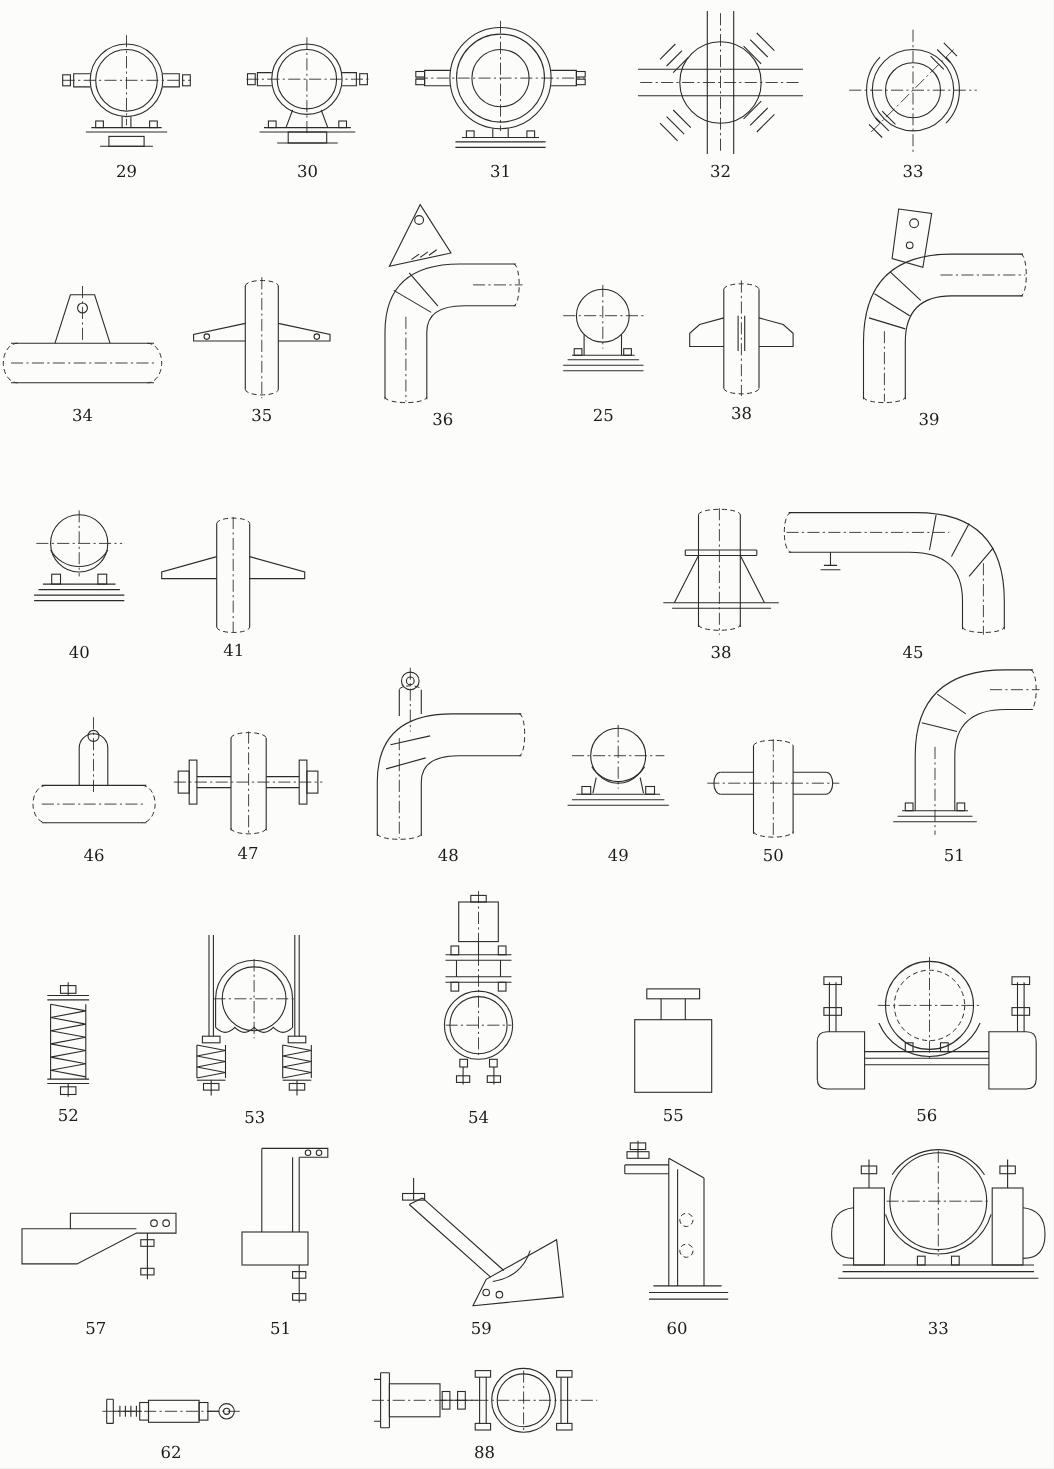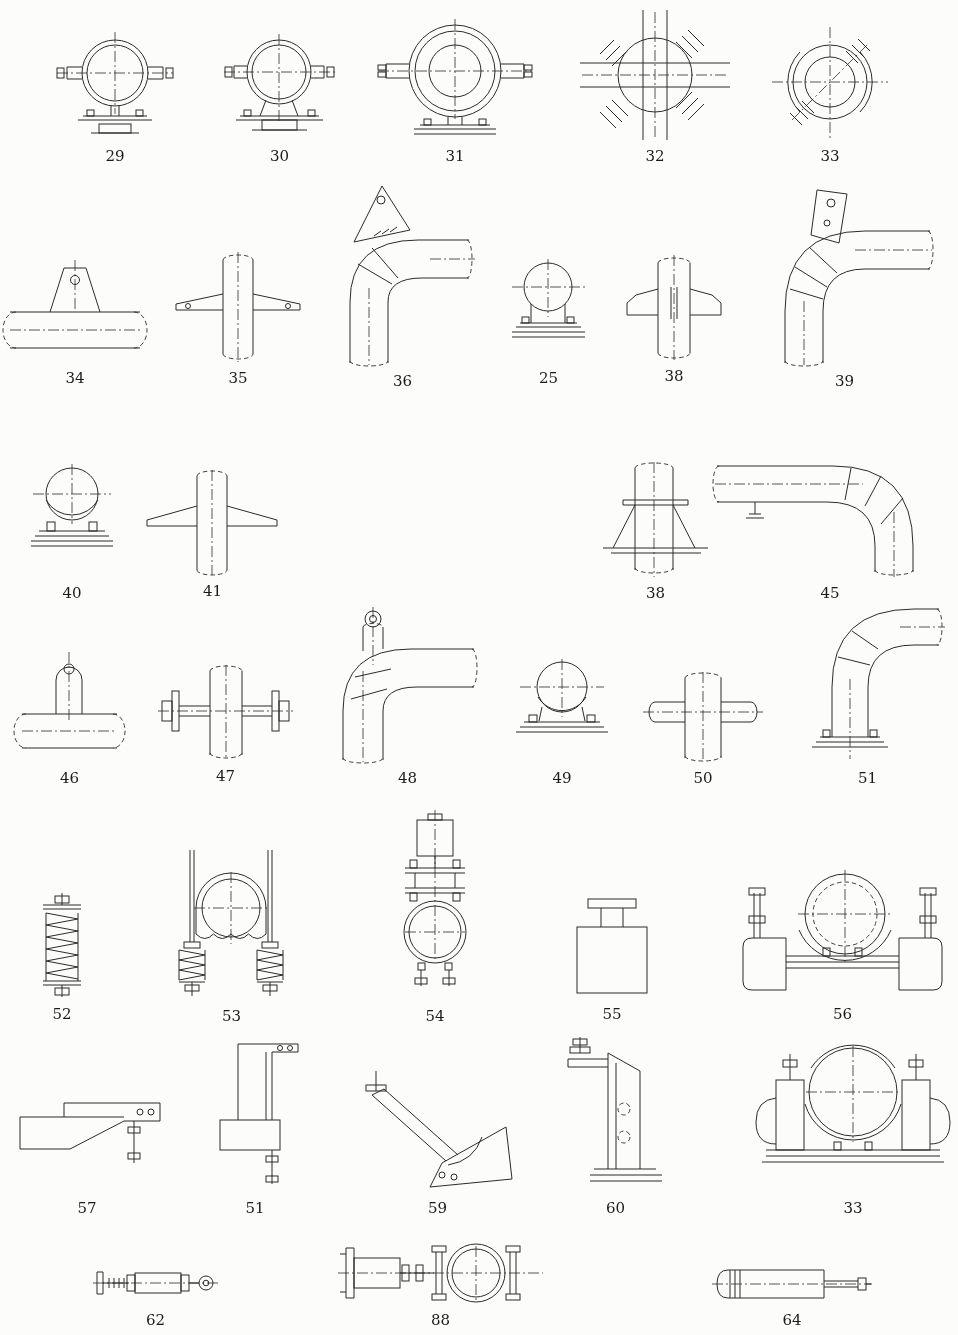--- a/index.html
+++ b/index.html
@@ -246,21 +246,21 @@
       <path class="e" d="M4,14 a6,18 0 0 0 0,36"></path>
         <path class="e" d="M160,118 a19,5 0 0 0 38,0"></path>
       <line class="d" x1="0" y1="32" x2="148" y2="32"></line>
         <line class="d" x1="179" y1="60" x2="179" y2="125"></line>
       <path d="M136,16 L130,48 M166,24 L150,54 M188,46 L166,72"></path>
       <path d="M40,50 V62 M34,62 h12 M31,66 h18"></path>
     </svg>
     <figcaption>45</figcaption>
   </figure>
 
-  <figure class="fig" style="left:22px;top:652px;width:95px">
+  <figure class="fig" style="left:38px;top:652px;width:95px">
     <svg width="95" height="110" viewBox="0 0 95 110">
       <path d="M0,62 H95 M0,96 H95"></path>
       <path class="e" d="M4,62 a12,17 0 0 0 0,34"></path>
         <path class="e" d="M91,62 a12,17 0 0 1 0,34"></path>
       <line class="d" x1="0" y1="79" x2="95" y2="79"></line>
         <line class="d" x1="47" y1="0" x2="47" y2="70"></line>
       <path d="M34,62 V28 M60,62 V28"></path>
       <path d="M34,28 A13,13 0 0 1 60,28"></path>
         <circle cx="47" cy="17" r="5"></circle>
     </svg>
@@ -550,25 +550,14 @@
       <path d="M109,31 A29,29 0 0 1 167,31"></path>
         <path d="M109,31 A29,29 0 0 0 167,31"></path>
       <line class="d" x1="138" y1="4" x2="138" y2="58"></line>
       <path d="M172,10 V52 M178,10 V52"></path>
       <rect x="168" y="4" width="14" height="6"></rect>
         <rect x="168" y="52" width="14" height="6"></rect>
     </svg>
     <figcaption>88</figcaption>
   </figure>
 
-  <figure class="fig" style="left:712px;top:1264px;width:160px">
-    <svg width="160" height="40" viewBox="0 0 160 40">
-      <line class="d" x1="0" y1="20" x2="160" y2="20"></line>
-      <path d="M16,6 H112 V34 H16 Q5,34 5,20 Q5,6 16,6 Z"></path>
-      <path d="M18,6 V34 M23,6 V34 M28,6 V34"></path>
-      <path d="M112,17 H146 M112,23 H146"></path>
-      <rect x="146" y="14" width="8" height="12"></rect>
-      <path d="M154,20 H159"></path>
-    </svg>
-    <figcaption>64</figcaption>
-  </figure>
 
 </div>
 
 </body></html>

